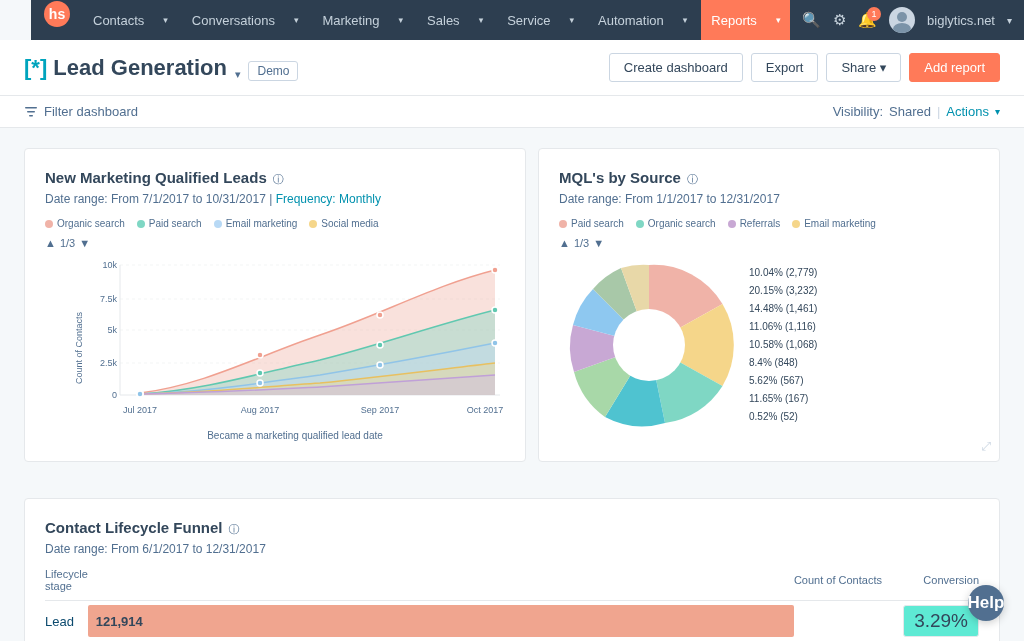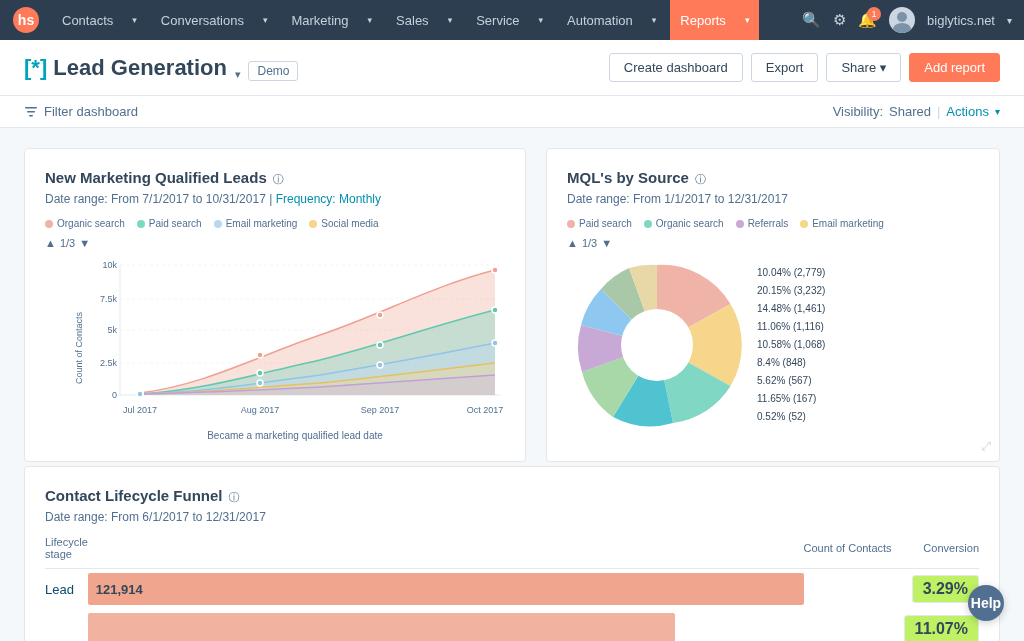--- a/index.html
+++ b/index.html
@@ -1,19 +1,19 @@
 <!DOCTYPE html>
 <html><head>
   <meta charset="utf-8">
   <style>
     * { box-sizing: border-box; margin: 0; padding: 0; }
     body { font-family: -apple-system, BlinkMacSystemFont, 'Segoe UI', Helvetica, Arial, sans-serif; background: #f5f8fa; font-size: 13px; color: #33475b; }
 
     
-    .topnav { background: #2d3e50; display: flex; align-items: center; height: 40px; padding: 0 12px; gap: 4px; }
+    .topnav { background: #2d3e50; display: flex; height: 40px; padding: 0 12px; gap: 4px; margin-left: 31px; }
     .topnav .logo { width: 28px; height: 28px; margin-right: 8px; flex-shrink: 0; }
     .nav-item { color: #c5d1db; font-size: 13px; padding: 0 10px; height: 40px; display: flex; align-items: center; cursor: pointer; white-space: nowrap; gap: 16px; }
     .nav-item.active { background: #ff7a59; color: #fff; }
     .nav-item .chevron { font-size: 9px; margin-left: 3px; }
     .nav-right { margin-left: auto; display: flex; align-items: center; gap: 12px; }
     .nav-icon { color: #c5d1db; cursor: pointer; font-size: 15px; }
     .avatar { width: 26px; height: 26px; border-radius: 50%; background: #cbd6e2; display: flex; align-items: center; justify-content: center; overflow: hidden; }
     .user-label { color: #c5d1db; font-size: 13px; cursor: pointer; }
     .notification-badge { position: relative; display: inline-flex; }
     .badge { position: absolute; top: -4px; right: -4px; background: #ff7a59; color: white; border-radius: 50%; width: 14px; height: 14px; font-size: 9px; display: flex; align-items: center; justify-content: center; }
@@ -30,21 +30,21 @@
     .btn-primary { background: #ff7a59; border: 1px solid #ff7a59; color: #fff; }
 
     
     .filter-bar { background: #fff; border-bottom: 1px solid #e5e8eb; padding: 8px 24px; display: flex; align-items: center; }
     .filter-btn { display: flex; align-items: center; gap: 6px; color: #516f90; font-size: 13px; cursor: pointer; }
     .filter-bar-right { margin-left: auto; display: flex; align-items: center; gap: 6px; font-size: 13px; color: #516f90; }
     .actions-link { color: #0091ae; cursor: pointer; }
 
     
     .main-content { padding: 20px 24px; }
-    .dashboard-row { display: grid; grid-template-columns: 1fr 1fr; gap: 20px; margin-bottom: 4px; }
+    .dashboard-row { display: grid; grid-template-columns: 1fr 1fr; gap: 12px; margin-bottom: 36px; }
     .card { background: #fff; border: 1px solid #e5e8eb; border-radius: 4px; padding: 20px; }
     .card-title { font-size: 15px; font-weight: 600; color: #33475b; margin-bottom: 4px; }
     .card-subtitle { font-size: 12px; color: #516f90; margin-bottom: 12px; }
     .card-subtitle a { color: #0091ae; text-decoration: none; }
     .info-icon { color: #516f90; font-size: 11px; cursor: pointer; }
 
     
     .legend { display: flex; gap: 12px; flex-wrap: wrap; margin-bottom: 8px; }
     .legend-item { display: flex; align-items: center; gap: 4px; font-size: 10px; color: #516f90; }
     .legend-dot { width: 8px; height: 8px; border-radius: 50%; }
@@ -52,24 +52,24 @@
     
     .funnel-card { background: #fff; border: 1px solid #e5e8eb; border-radius: 4px; padding: 20px; }
     .funnel-table { width: 100%; border-collapse: collapse; margin-top: 12px; }
     .funnel-table th { text-align: left; font-size: 11px; color: #516f90; font-weight: 500; padding-bottom: 8px; border-bottom: 1px solid #e5e8eb; }
     .funnel-table th.right { text-align: right; }
     .funnel-table td { padding: 4px 0; vertical-align: middle; }
     .funnel-table td.right { text-align: right; font-size: 13px; }
     .funnel-row-label { font-size: 13px; color: #0c4a6e; padding-right: 12px; width: 80px; }
     .funnel-bar-cell { padding: 6px 0; }
     .funnel-bar { height: 32px; background: #f0a58f; border-radius: 2px; display: flex; align-items: center; padding-left: 8px; font-size: 13px; font-weight: 600; color: #33475b; }
-    .conversion-badge { background: #bef264; border: 1px solid #e5e8eb; border-radius: 3px; padding: 4px 10px; font-size: 16px; font-weight: 700; color: #33475b; float: right; }
-
-    
-    .help-btn { position: fixed; bottom: 20px; right: 20px; background: #516f90; color: #fff; border-radius: 50%; width: 36px; height: 36px; display: flex; align-items: center; justify-content: center; font-size: 14px; font-weight: 600; cursor: pointer; box-shadow: 0 2px 8px rgba(0,0,0,0.2); }
+    .conversion-badge { background: #5eead4; border: 1px solid #e5e8eb; border-radius: 3px; padding: 4px 10px; font-size: 19px; font-weight: 400; color: #33475b; float: right; }
+
+    
+    .help-btn { position: fixed; bottom: 20px; right: 20px; background: #516f90; color: #fff; border-radius: 50%; width: 36px; height: 36px; display: flex; align-items: center; justify-content: center; font-size: 17px; font-weight: 600; cursor: pointer; box-shadow: 0 2px 8px rgba(0,0,0,0.2); }
 
     
     svg { overflow: visible; }
   </style>
 </head>
 <body>
 
 <nav class="topnav">
 
   <div class="logo">

